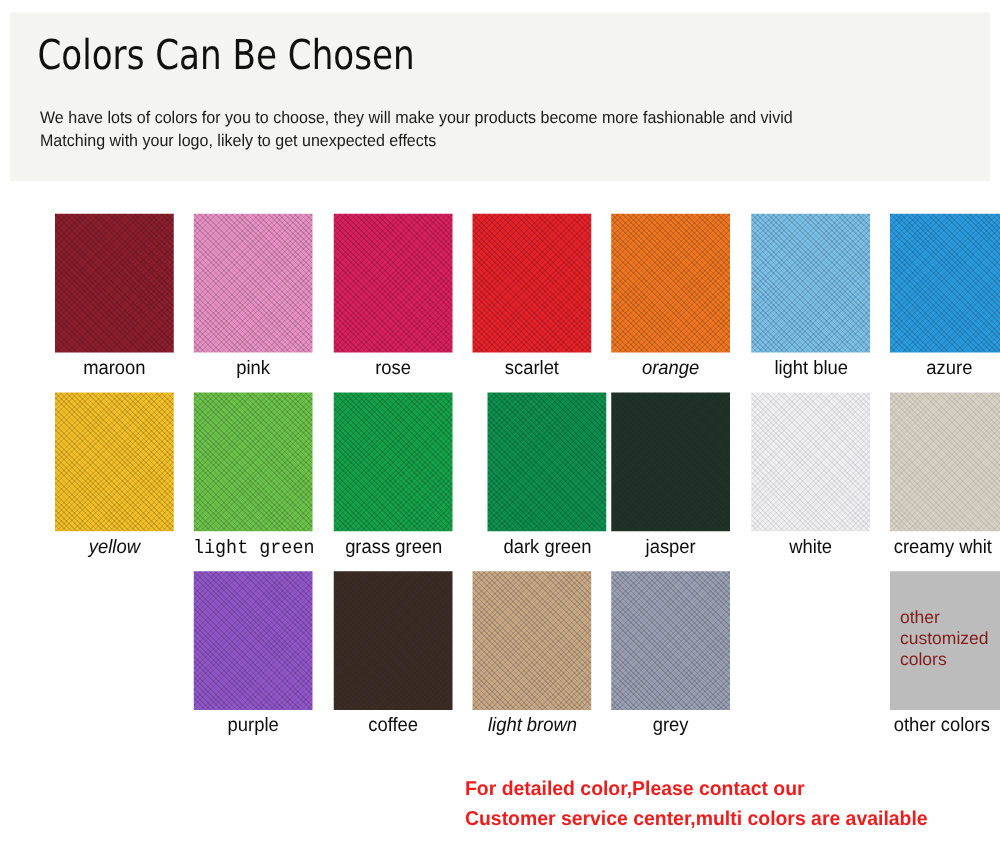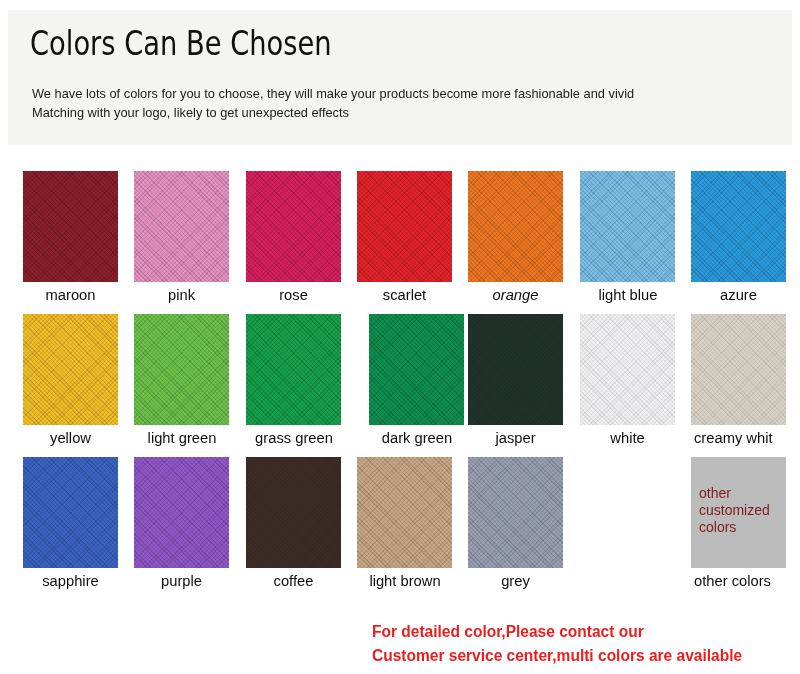--- a/index.html
+++ b/index.html
@@ -67,20 +67,21 @@
     position: relative;
     height: 143px;
     width: 800px;
   }
 
   .cell {
     position: absolute;
     top: 0;
     width: 114px;
     height: 143px;
+    margin-left: 21px;
   }
 
   .swatch {
     position: absolute;
     left: 0;
     top: 11px;
     width: 95px;
     height: 111px;
     overflow: hidden;
   }
@@ -187,25 +188,25 @@
         <div class="cell" style="left: 580px;">
           <div class="swatch" style="background: rgb(124, 192, 232);"></div>
           <div class="label wide">light blue</div>
         </div>
         <div class="cell" style="left: 691px;">
           <div class="swatch" style="background: rgb(42, 155, 223);"></div>
           <div class="label">azure</div>
         </div>
       </div>
       <div class="row">
-        <div class="cell" style="left: 23px;">
+        <div class="cell" style="left: 23px; font-style: italic;">
           <div class="swatch" style="background: rgb(243, 192, 40);"></div>
           <div class="label">yellow</div>
         </div>
-        <div class="cell" style="left: 134px;">
+        <div class="cell" style="left: 134px; font-family: Liberation Mono, monospace;">
           <div class="swatch" style="background: rgb(108, 194, 74);"></div>
           <div class="label wide">light green</div>
         </div>
         <div class="cell" style="left: 246px;">
           <div class="swatch" style="background: rgb(22, 160, 74);"></div>
           <div class="label wide">grass green</div>
         </div>
         <div class="cell" style="left: 369px;">
           <div class="swatch" style="background: rgb(15, 143, 78);"></div>
           <div class="label wide">dark green</div>
@@ -217,33 +218,29 @@
         <div class="cell" style="left: 468px;">
           <div class="swatch verydark" style="background: rgb(32, 51, 42);"></div>
           <div class="label">jasper</div>
         </div>
         <div class="cell" style="left: 691px;">
           <div class="swatch light" style="background: rgb(216, 210, 198);"></div>
           <div class="label edge">creamy whit</div>
         </div>
       </div>
       <div class="row">
-        <div class="cell" style="left: 23px;">
-          <div class="swatch" style="background: rgb(59, 99, 196);"></div>
-          <div class="label">sapphire</div>
-        </div>
         <div class="cell" style="left: 134px;">
           <div class="swatch" style="background: rgb(145, 87, 201);"></div>
           <div class="label">purple</div>
         </div>
         <div class="cell" style="left: 246px;">
           <div class="swatch verydark" style="background: rgb(61, 44, 38);"></div>
           <div class="label">coffee</div>
         </div>
-        <div class="cell" style="left: 357px;">
+        <div class="cell" style="left: 357px; font-style: italic;">
           <div class="swatch" style="background: rgb(201, 168, 134);"></div>
           <div class="label wide">light brown</div>
         </div>
         <div class="cell" style="left: 468px;">
           <div class="swatch" style="background: rgb(154, 160, 180);"></div>
           <div class="label">grey</div>
         </div>
         <div class="cell" style="left: 691px;">
           <div class="swatch flat" style="background: rgb(188, 188, 188);">
             <div class="swatch-note">other

